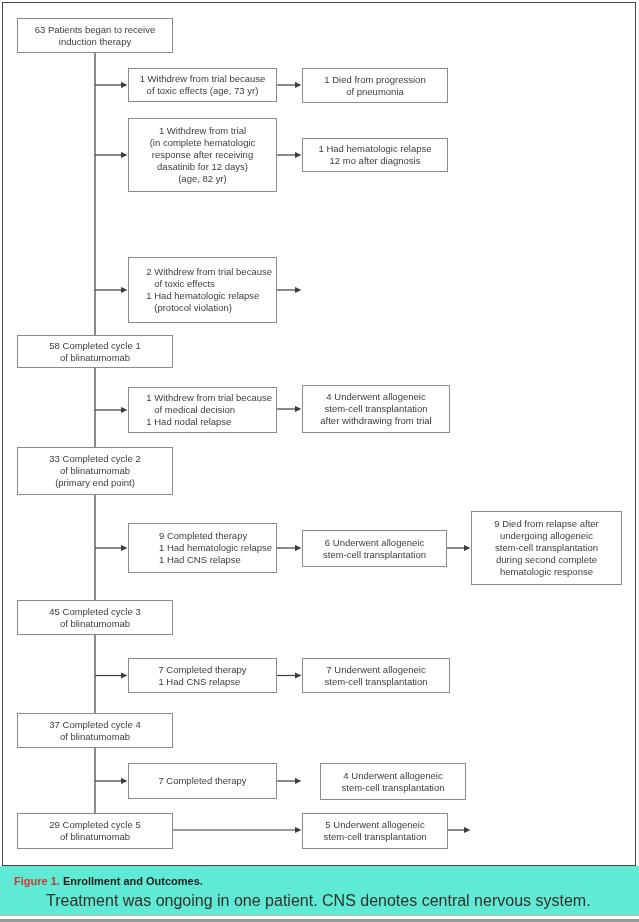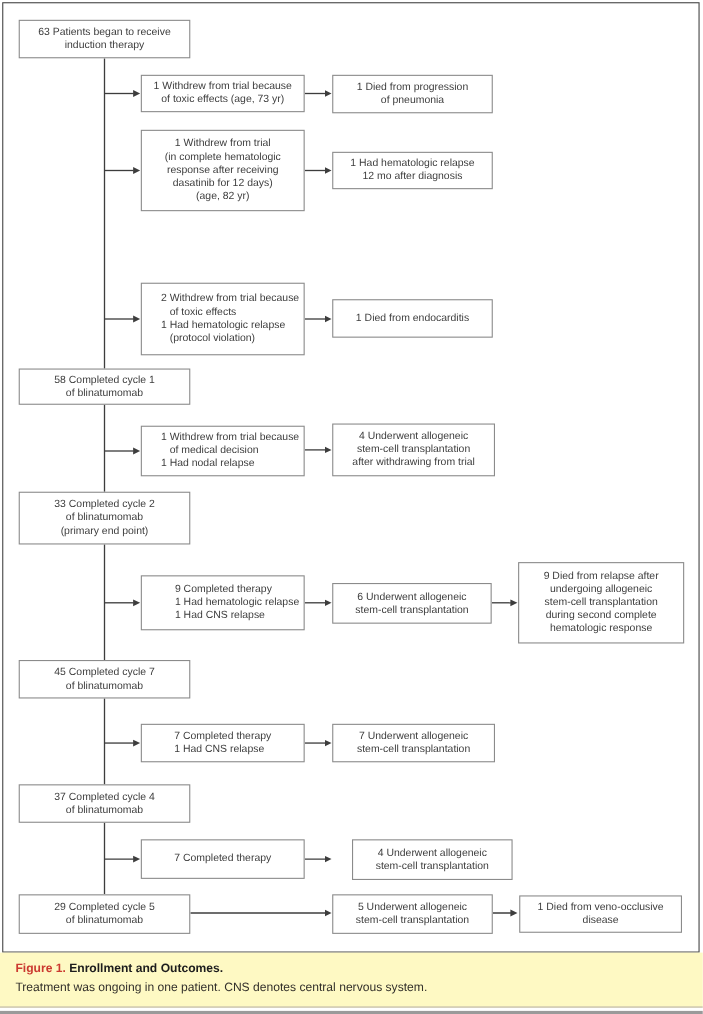--- a/index.html
+++ b/index.html
@@ -17,25 +17,25 @@
     display:flex;align-items:center;justify-content:center;
     font-size:9.5px;line-height:12px;color:#3d3d3d;z-index:2;
   }
   .box .txt{white-space:pre-wrap;}
   .c{text-align:center;padding:1px 3px;}
   .l{justify-content:flex-end;text-align:left;padding:1px 4px 1px 11px;}
   .lc{text-align:center;padding:1px 3px;}
   .lc .txt{display:inline-block;text-align:left;}
   .caption{
     position:absolute;left:0;top:866px;width:639px;height:50px;box-sizing:border-box;
-    background:#fef9c3;border-bottom:1px solid #b9b4a8;padding:9px 14px 0 14px;
+    background:#5eead4;border-bottom:1px solid #b9b4a8;padding:9px 14px 0 14px;
   }
   .cap-line1{font-size:11px;font-weight:bold;color:#1d1d1d;margin-bottom:5px;}
   .cap-label{color:#cb3a30;font-weight:bold;}
-  .cap-body{font-size:11px;color:#33302b;}
+  .cap-body{font-size:16px;color:#33302b;margin-left:32px;}
   .bottom-rule{
     position:absolute;left:0;top:919px;width:639px;height:3px;background:#9a9a9a;
   }
 </style>
 </head>
 <body>
 
 <div class="page">
 
   <div class="diagram"></div>
@@ -80,21 +80,21 @@
   <div class="box c" style="left:17px;top:335px;width:156px;height:33px">
       <span class="txt">58 Completed cycle 1
 of blinatumomab</span>
     </div>
   <div class="box c" style="left:17px;top:447px;width:156px;height:48px">
       <span class="txt">33 Completed cycle 2
 of blinatumomab
 (primary end point)</span>
     </div>
   <div class="box c" style="left:17px;top:600px;width:156px;height:35px">
-      <span class="txt">45 Completed cycle 7
+      <span class="txt">45 Completed cycle 3
 of blinatumomab</span>
     </div>
   <div class="box c" style="left:17px;top:713px;width:156px;height:35px">
       <span class="txt">37 Completed cycle 4
 of blinatumomab</span>
     </div>
   <div class="box c" style="left:17px;top:813px;width:156px;height:36px">
       <span class="txt">29 Completed cycle 5
 of blinatumomab</span>
     </div>
@@ -135,23 +135,20 @@
     </div>
 
   <div class="box c" style="left:302px;top:68px;width:146px;height:35px">
       <span class="txt">1 Died from progression
 of pneumonia</span>
     </div>
   <div class="box c" style="left:302px;top:138px;width:146px;height:34px">
       <span class="txt">1 Had hematologic relapse
 12 mo after diagnosis</span>
     </div>
-  <div class="box c" style="left:302px;top:272px;width:146px;height:35px">
-      <span class="txt">1 Died from endocarditis</span>
-    </div>
   <div class="box c" style="left:302px;top:385px;width:148px;height:48px">
       <span class="txt">4 Underwent allogeneic
 stem-cell transplantation
 after withdrawing from trial</span>
     </div>
   <div class="box c" style="left:302px;top:530px;width:145px;height:37px">
       <span class="txt">6 Underwent allogeneic
 stem-cell transplantation</span>
     </div>
   <div class="box c" style="left:302px;top:658px;width:148px;height:35px">
@@ -167,24 +164,20 @@
 stem-cell transplantation</span>
     </div>
 
   <div class="box c" style="left:471px;top:511px;width:151px;height:74px">
       <span class="txt">9 Died from relapse after
 undergoing allogeneic
 stem-cell transplantation
 during second complete
 hematologic response</span>
     </div>
-  <div class="box c" style="left:472px;top:814px;width:148px;height:34px">
-      <span class="txt">1 Died from veno-occlusive
-disease</span>
-    </div>
 
   <div class="caption">
     <div class="cap-line1">
       <span class="cap-label">Figure 1.</span>
       <span class="cap-title">Enrollment and Outcomes.</span>
     </div>
     <div class="cap-body">Treatment was ongoing in one patient. CNS denotes central nervous system.</div>
   </div>
 
   <div class="bottom-rule"></div>

